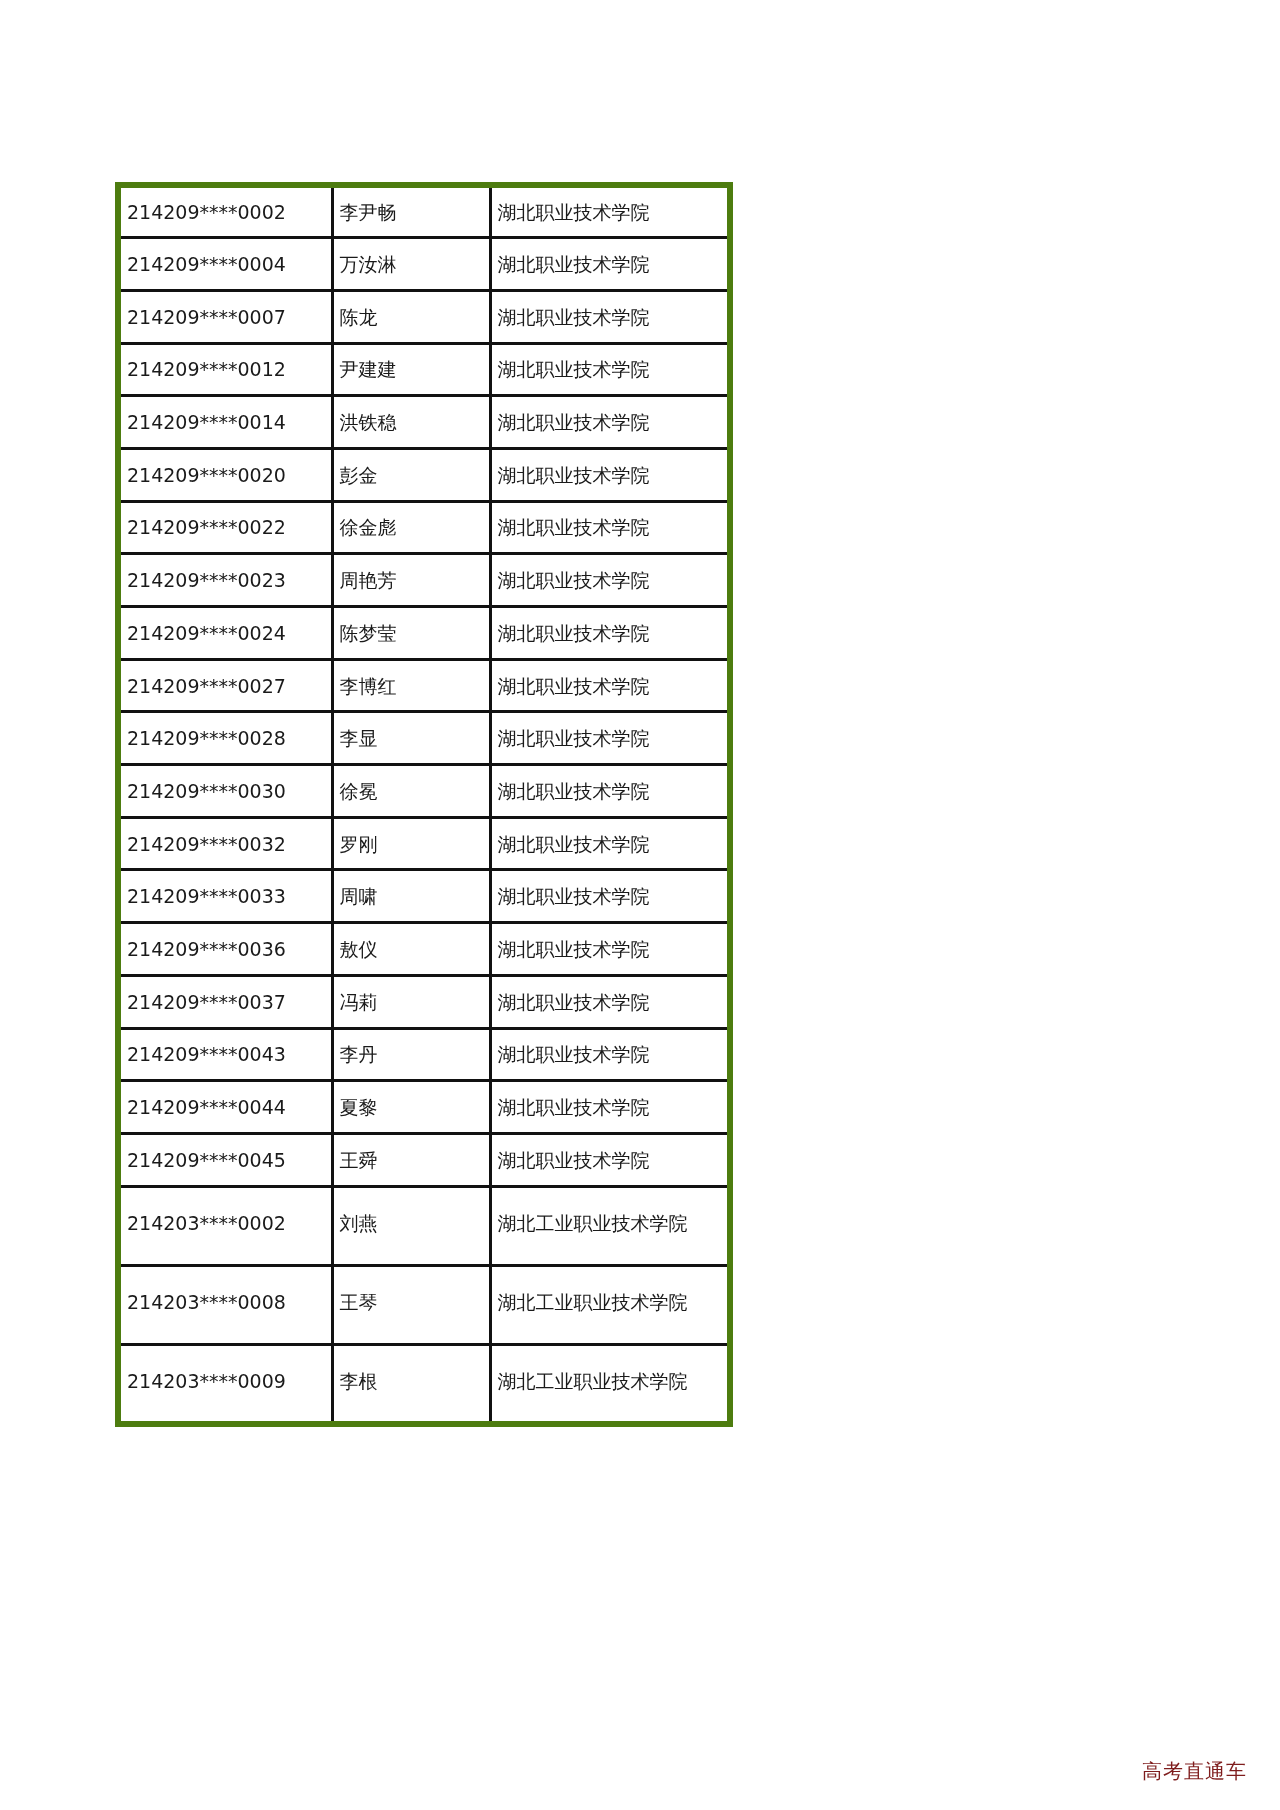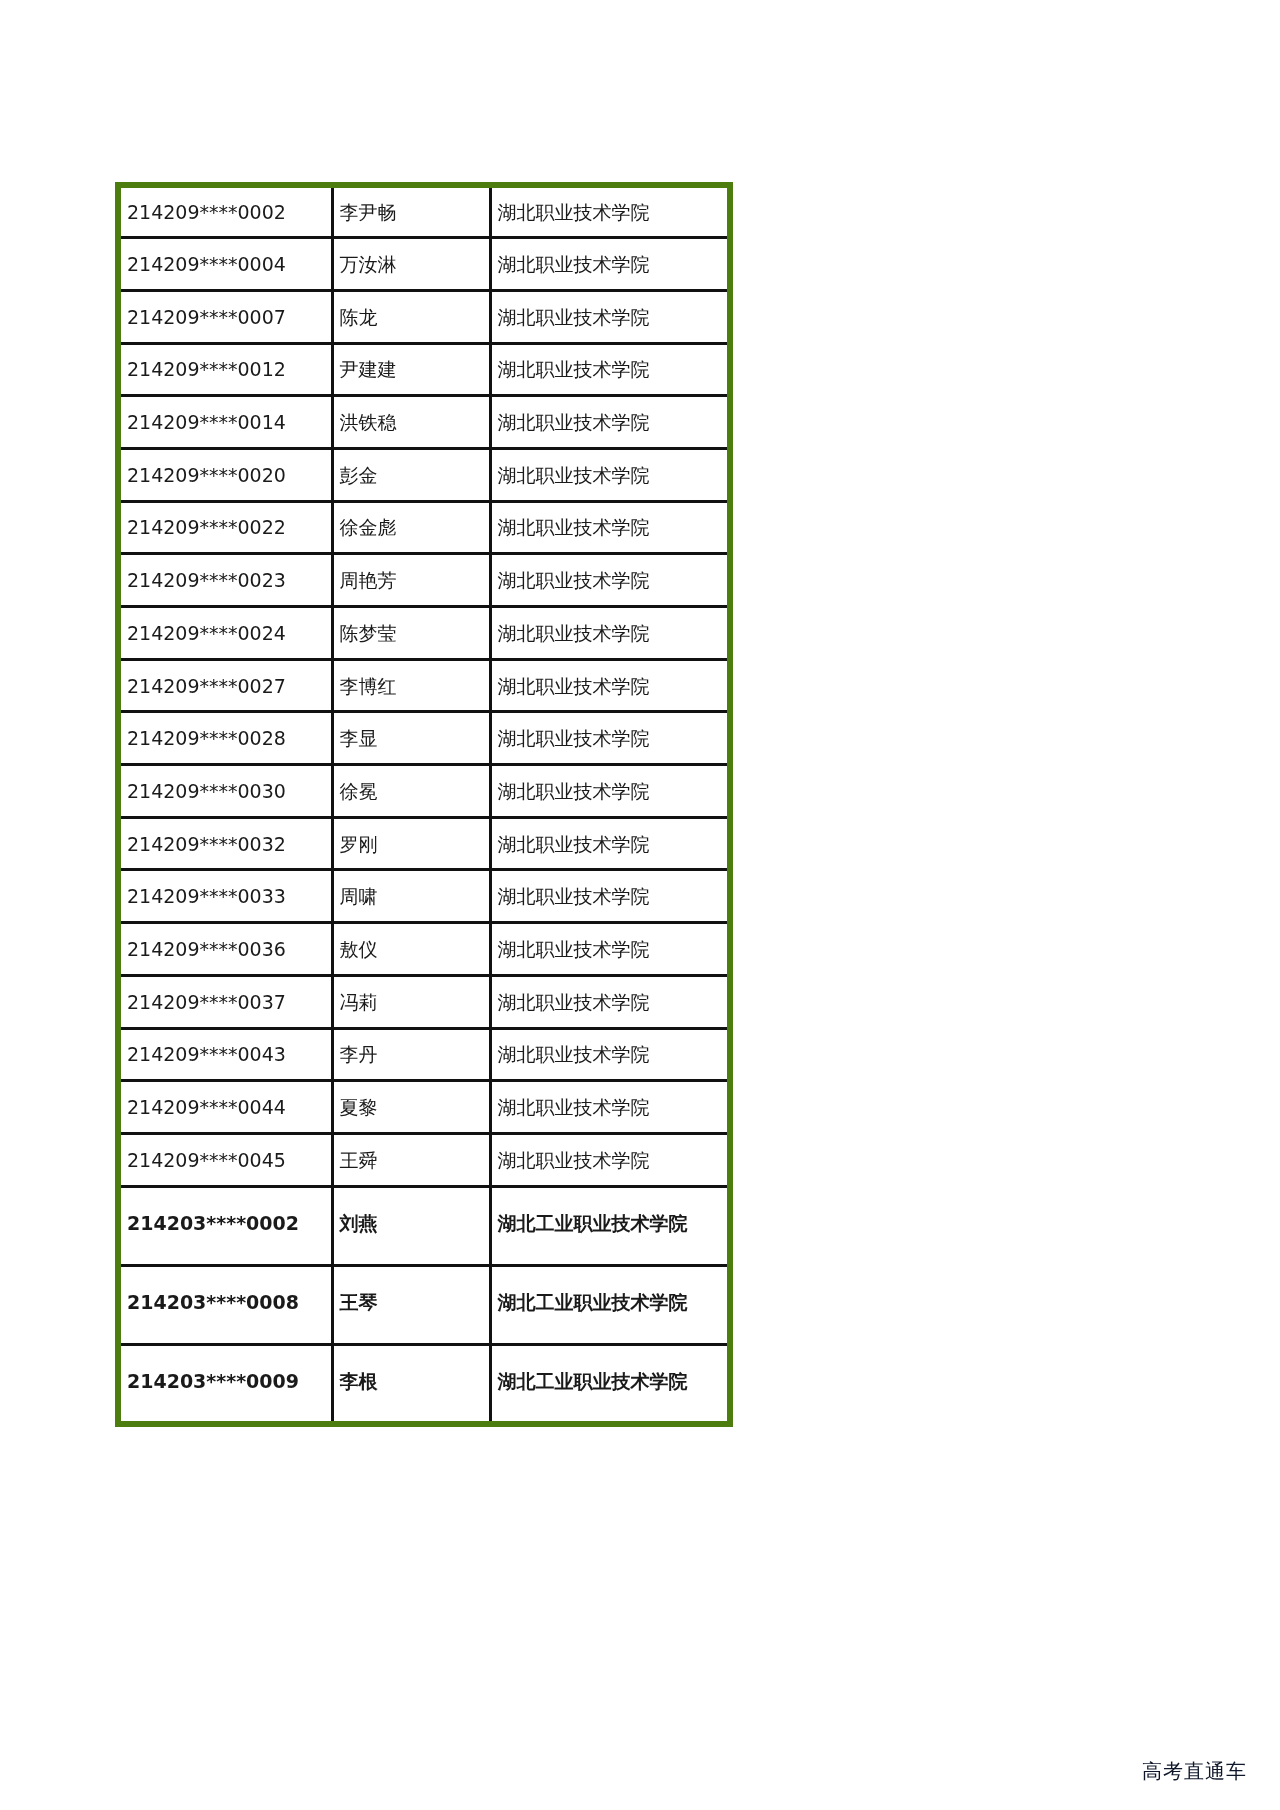--- a/index.html
+++ b/index.html
@@ -35,30 +35,30 @@
     border: 3px solid #111;
     padding: 0 0 0 6px;
     font-size: 19px;
     line-height: 22px;
     vertical-align: middle;
     white-space: nowrap;
     overflow: hidden;
     box-sizing: border-box;
   }
   table.roster tr.std td { height: 52.7px; }
-  table.roster tr.tall td { height: 79.3px; padding-bottom: 6px; font-weight: bold; }
+  table.roster tr.tall td { height: 79.3px; padding-bottom: 6px; }
   col.c-id { width: 214px; }
   col.c-name { width: 158px; }
   col.c-school { width: 240px; }
   .watermark {
     position: absolute;
     left: 1142px;
     top: 1758px;
     font-size: 20px;
-    color: #0f172a;
+    color: #7f1d1d;
     letter-spacing: 1px;
   }
 </style>
 </head>
 <body>
 
 <div class="page">
   <table class="roster">
     <colgroup>
       <col class="c-id">

